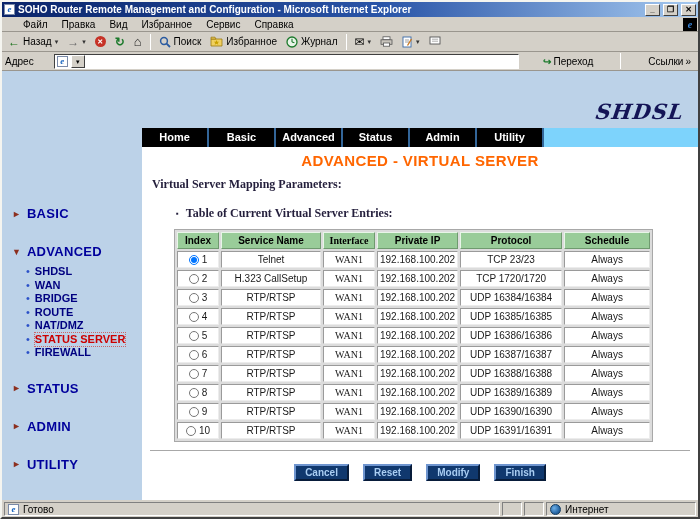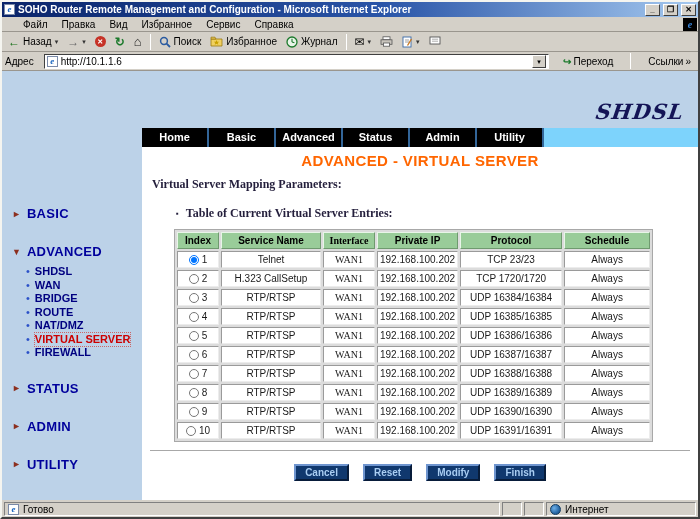--- a/index.html
+++ b/index.html
@@ -64,21 +64,21 @@
   .stop-disc {
     width:11px; height:11px; border-radius:50%; background:#c63226; color:#fff;
     font-size:7px; line-height:11px; text-align:center; font-weight:bold; display:inline-block;
   }
   .refresh-glyph { color:#1c7a2c; font-weight:bold; font-size:12px; }
   .home-glyph { font-size:13px; color:#222; }
   .ico-svg { display:inline-block; vertical-align:middle; }
   
   .addressbar {
     height:19px; flex:0 0 19px; display:flex; align-items:center;
-    border-bottom:1px solid #9a968e; padding:0 3px; gap:10px; font-size:10px;
+    border-bottom:1px solid #9a968e; padding:0 3px; gap:20px; font-size:10px;
   }
   .addr-label { color:#000; }
   .addr-input {
     flex:1; height:15px; background:#fff;
     border:1px solid; border-color:#404040 #fff #fff #404040;
     display:flex; align-items:center; gap:3px; padding:0 2px;
   }
   .addr-url { flex:1; font-size:10px; color:#000; }
   .addr-drop {
     width:14px; height:13px; background:#d4d0c8;
@@ -269,21 +269,20 @@
           <line x1="3" y1="3.2" x2="9" y2="3.2" stroke="#999" stroke-width="0.8"></line>
           <line x1="3" y1="5.2" x2="9" y2="5.2" stroke="#999" stroke-width="0.8"></line>
         </svg>
     </span>
   </div>
 
   <div class="addressbar">
     <span class="addr-label">Адрес</span>
     <span class="addr-input">
       <span class="ie-doc-icon">e</span>
-      <span class="addr-url">http://10.1.1.6</span>
       <button class="addr-drop">▾</button>
     </span>
     <span class="go-btn">
       <span class="go-arrow">↪</span>
       <span>Переход</span>
     </span>
     <span class="tb-sep"></span>
     <span class="links-btn">
       <span>Ссылки</span>
       <span>»</span>
@@ -317,21 +316,21 @@
           <div class="sb-sub">
             <span class="sb-bullet">•</span>
             <span class="sb-sub-label">ROUTE</span>
           </div>
           <div class="sb-sub">
             <span class="sb-bullet">•</span>
             <span class="sb-sub-label">NAT/DMZ</span>
           </div>
           <div class="sb-sub active">
             <span class="sb-bullet">•</span>
-            <span class="sb-sub-label">VIRTUAL SERVER</span>
+            <span class="sb-sub-label">STATUS SERVER</span>
           </div>
           <div class="sb-sub">
             <span class="sb-bullet">•</span>
             <span class="sb-sub-label">FIREWALL</span>
           </div>
         </div>
         <div class="sb-gap"></div>
         <div class="sb-section">
           <span class="sb-arrow">►</span>
           <span class="sb-label">STATUS</span>

